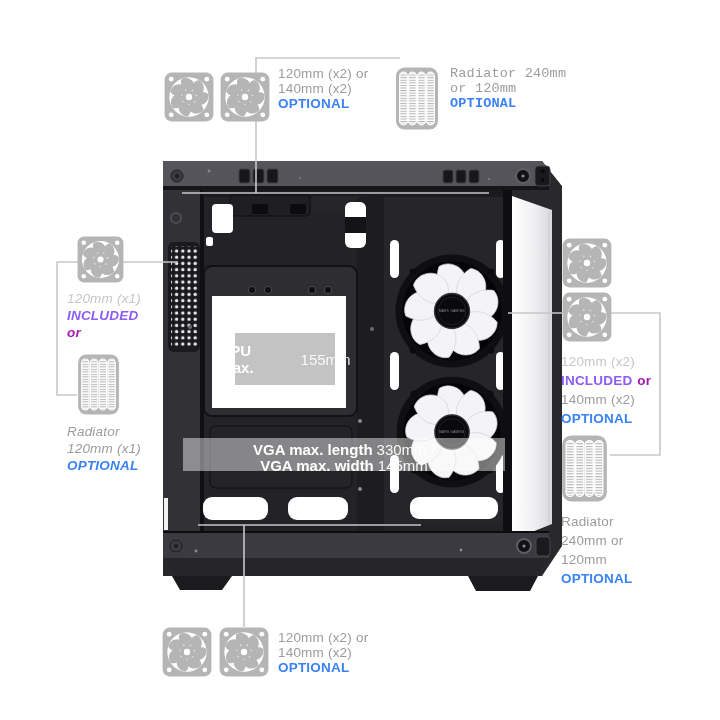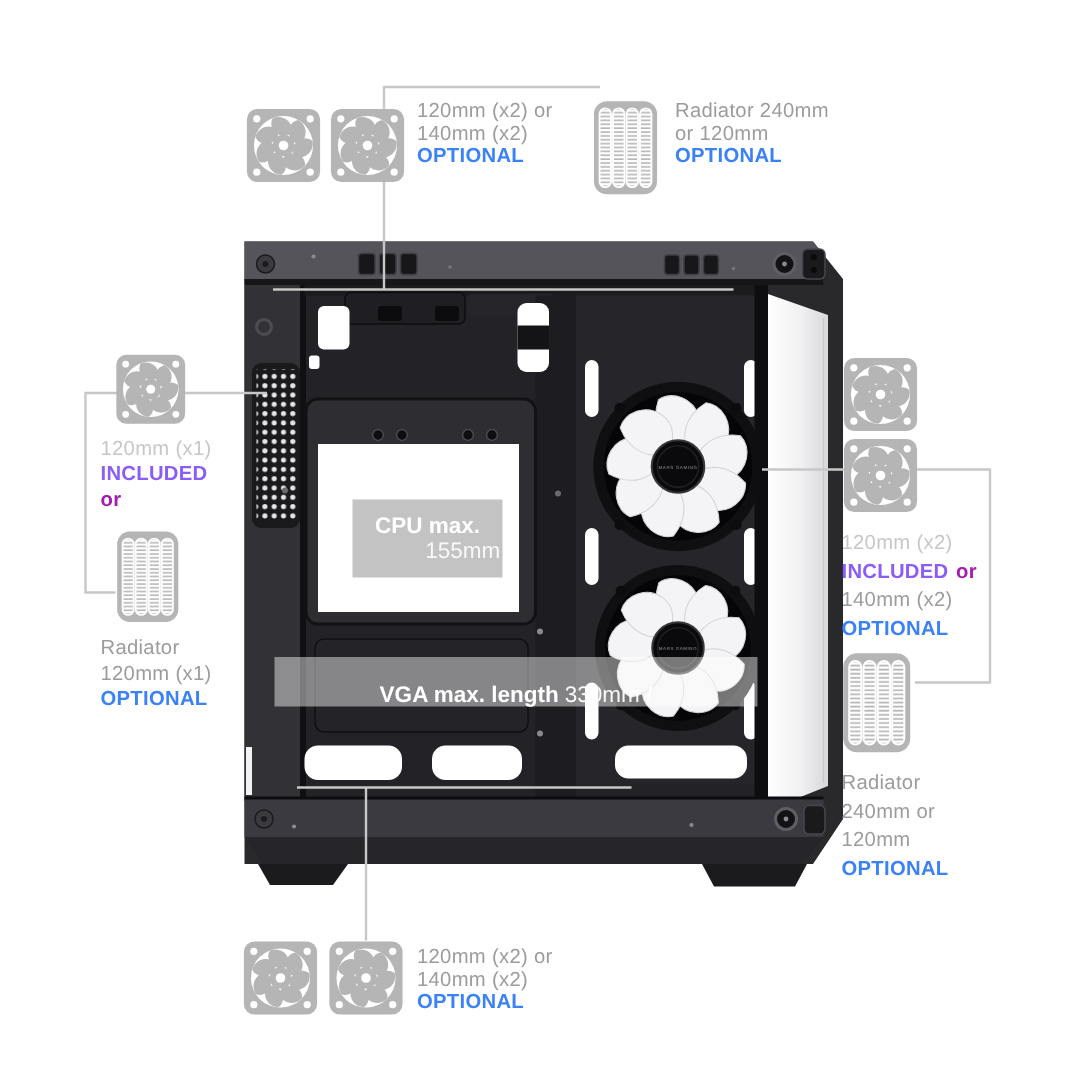--- a/index.html
+++ b/index.html
@@ -2,34 +2,34 @@
 <html><head>
 <meta charset="utf-8">
 <style>
   html,body{margin:0;padding:0;background:#ffffff;}
   .stage{position:relative;width:720px;height:720px;background:#ffffff;overflow:hidden;
          font-family:"Liberation Sans",sans-serif;}
   #scene{position:absolute;left:0;top:0;z-index:1;}
   
   .ann{position:absolute;z-index:2;font-size:13.5px;color:#9c9c9c;letter-spacing:.2px;white-space:nowrap;}
   .lh15 div{line-height:15px;}
-  .lh17 div{line-height:17px;}
+  .lh17 div{line-height:17px;font-style:italic;}
   .lh19 div{line-height:19px;}
   .light{color:#c7c7c7;}
   .lightb{color:#8b5cf6;font-weight:bold;}
   .darkb{color:#a21caf;font-weight:bold;}
   .opt{color:#3b82f6;font-weight:bold;}
   .sp{margin-left:5px;}
   
   .cpu-box{position:absolute;left:235px;top:333px;width:100px;height:52px;background:#c3c3c3;
-           z-index:3;display:flex;flex-direction:column;align-items:center;justify-content:center;}
+           z-index:3;display:flex;flex-direction:row;align-items:center;justify-content:center;}
   .cpu-box .l1{color:#ffffff;font-weight:bold;font-size:15px;line-height:17px;}
   .cpu-box .l2{color:rgba(255,255,255,.88);font-size:15px;line-height:17px;margin-left:47px;}
   .vga-bar{position:absolute;left:183px;top:438px;width:322px;height:33px;
-           background:rgba(255,255,255,.45);z-index:3;text-align:center;padding-top:18px;
+           background:rgba(255,255,255,.45);z-index:3;text-align:center;padding-top:4px;
            box-sizing:border-box;font-size:15px;line-height:15.5px;white-space:nowrap;}
   .vb{color:#ffffff;font-weight:bold;}
   .vr{color:rgba(255,255,255,.95);margin-left:4px;}
 </style>
 </head>
 <body>
 
 <div class="stage">
 
 <svg id="scene" width="720" height="720" viewBox="0 0 720 720">
@@ -222,21 +222,21 @@
     <use href="#sym-fan" x="219" y="627" width="50" height="50"></use>
   </g>
 </svg>
 
 <div class="ann lh15" style="left:278px;top:66px;">
   <div>120mm (x2) or</div>
   <div>140mm (x2)</div>
   <div class="opt">OPTIONAL</div>
 </div>
 
-<div class="ann lh15" style="left:450px;top:66px;">
+<div class="ann lh15" style="left:450px;top:66px;font-family:Liberation Mono, monospace;">
   <div>Radiator 240mm</div>
   <div>or 120mm</div>
   <div class="opt">OPTIONAL</div>
 </div>
 
 <div class="ann lh17" style="left:67px;top:290px;">
   <div class="light">120mm (x1)</div>
   <div class="lightb">INCLUDED</div>
   <div class="darkb">or</div>
 </div>
@@ -271,15 +271,18 @@
 
 <div class="cpu-box">
   <div class="l1">CPU max.</div>
   <div class="l2">155mm</div>
 </div>
 
 <div class="vga-bar">
   <div>
     <span class="vb">VGA max. length</span><span class="vr">330mm /</span>
   </div>
+  <div>
+    <span class="vb">VGA max. width</span><span class="vr">145mm</span>
+  </div>
 </div>
 
 </div>
 
 </body></html>

